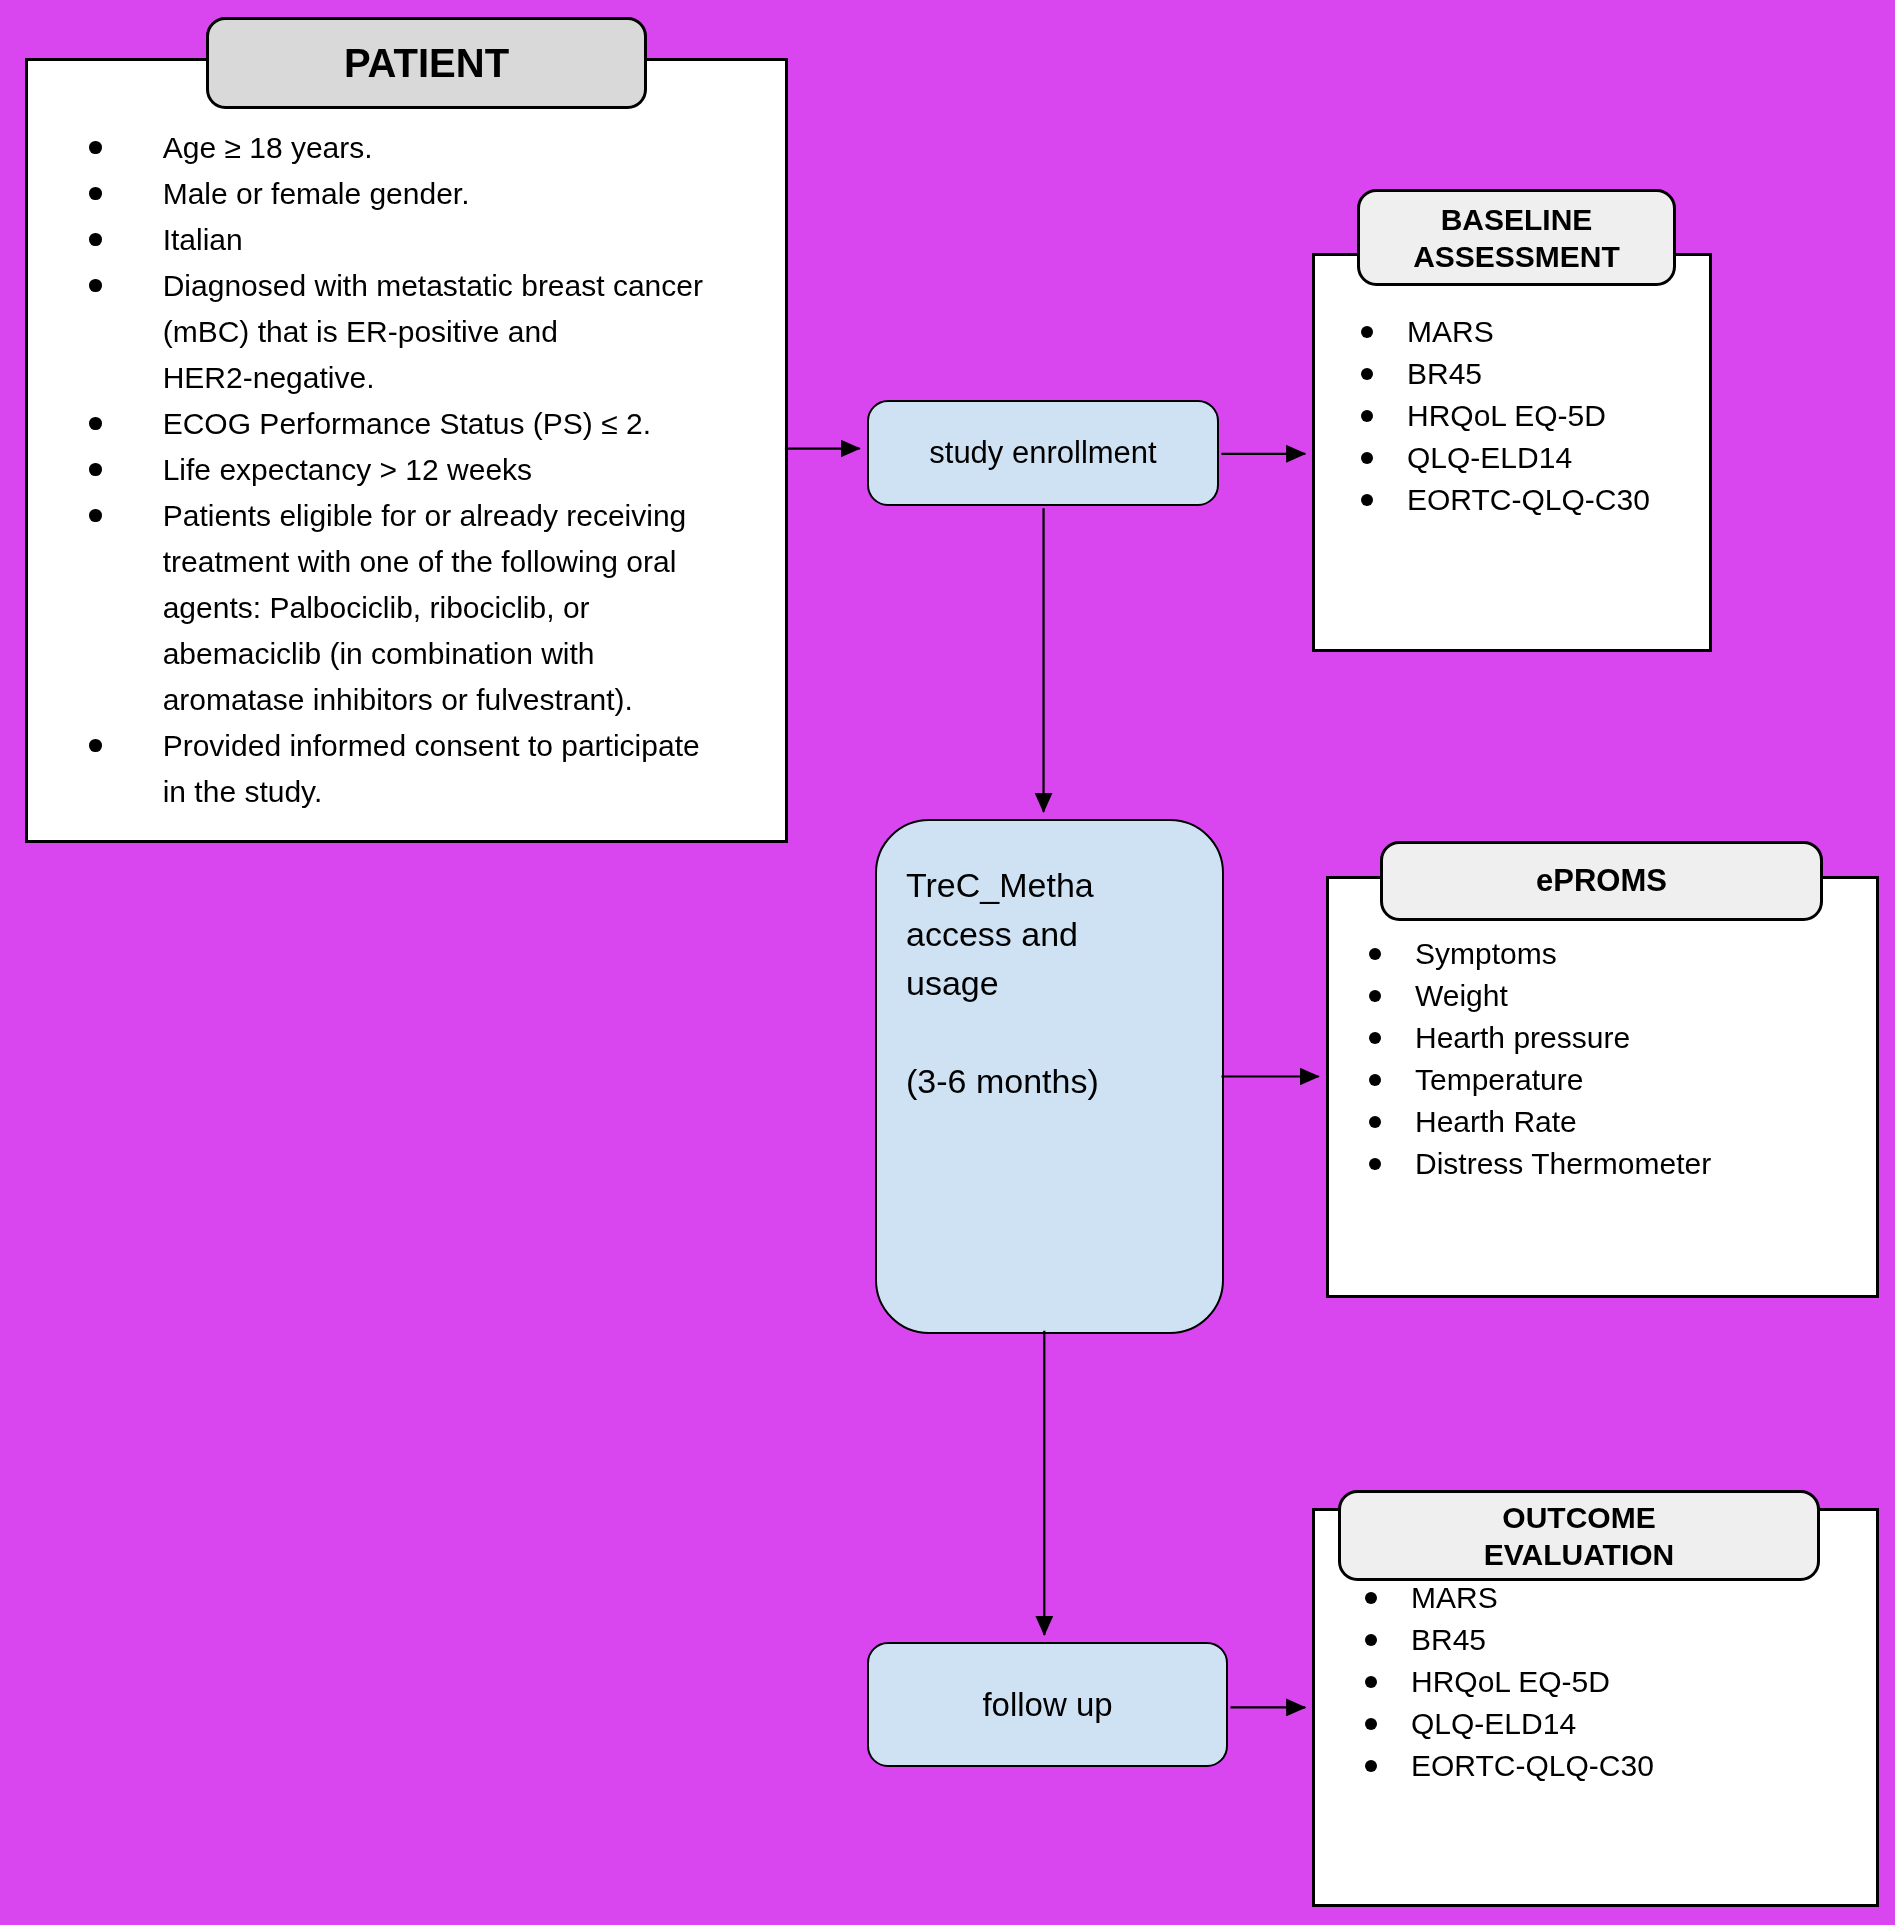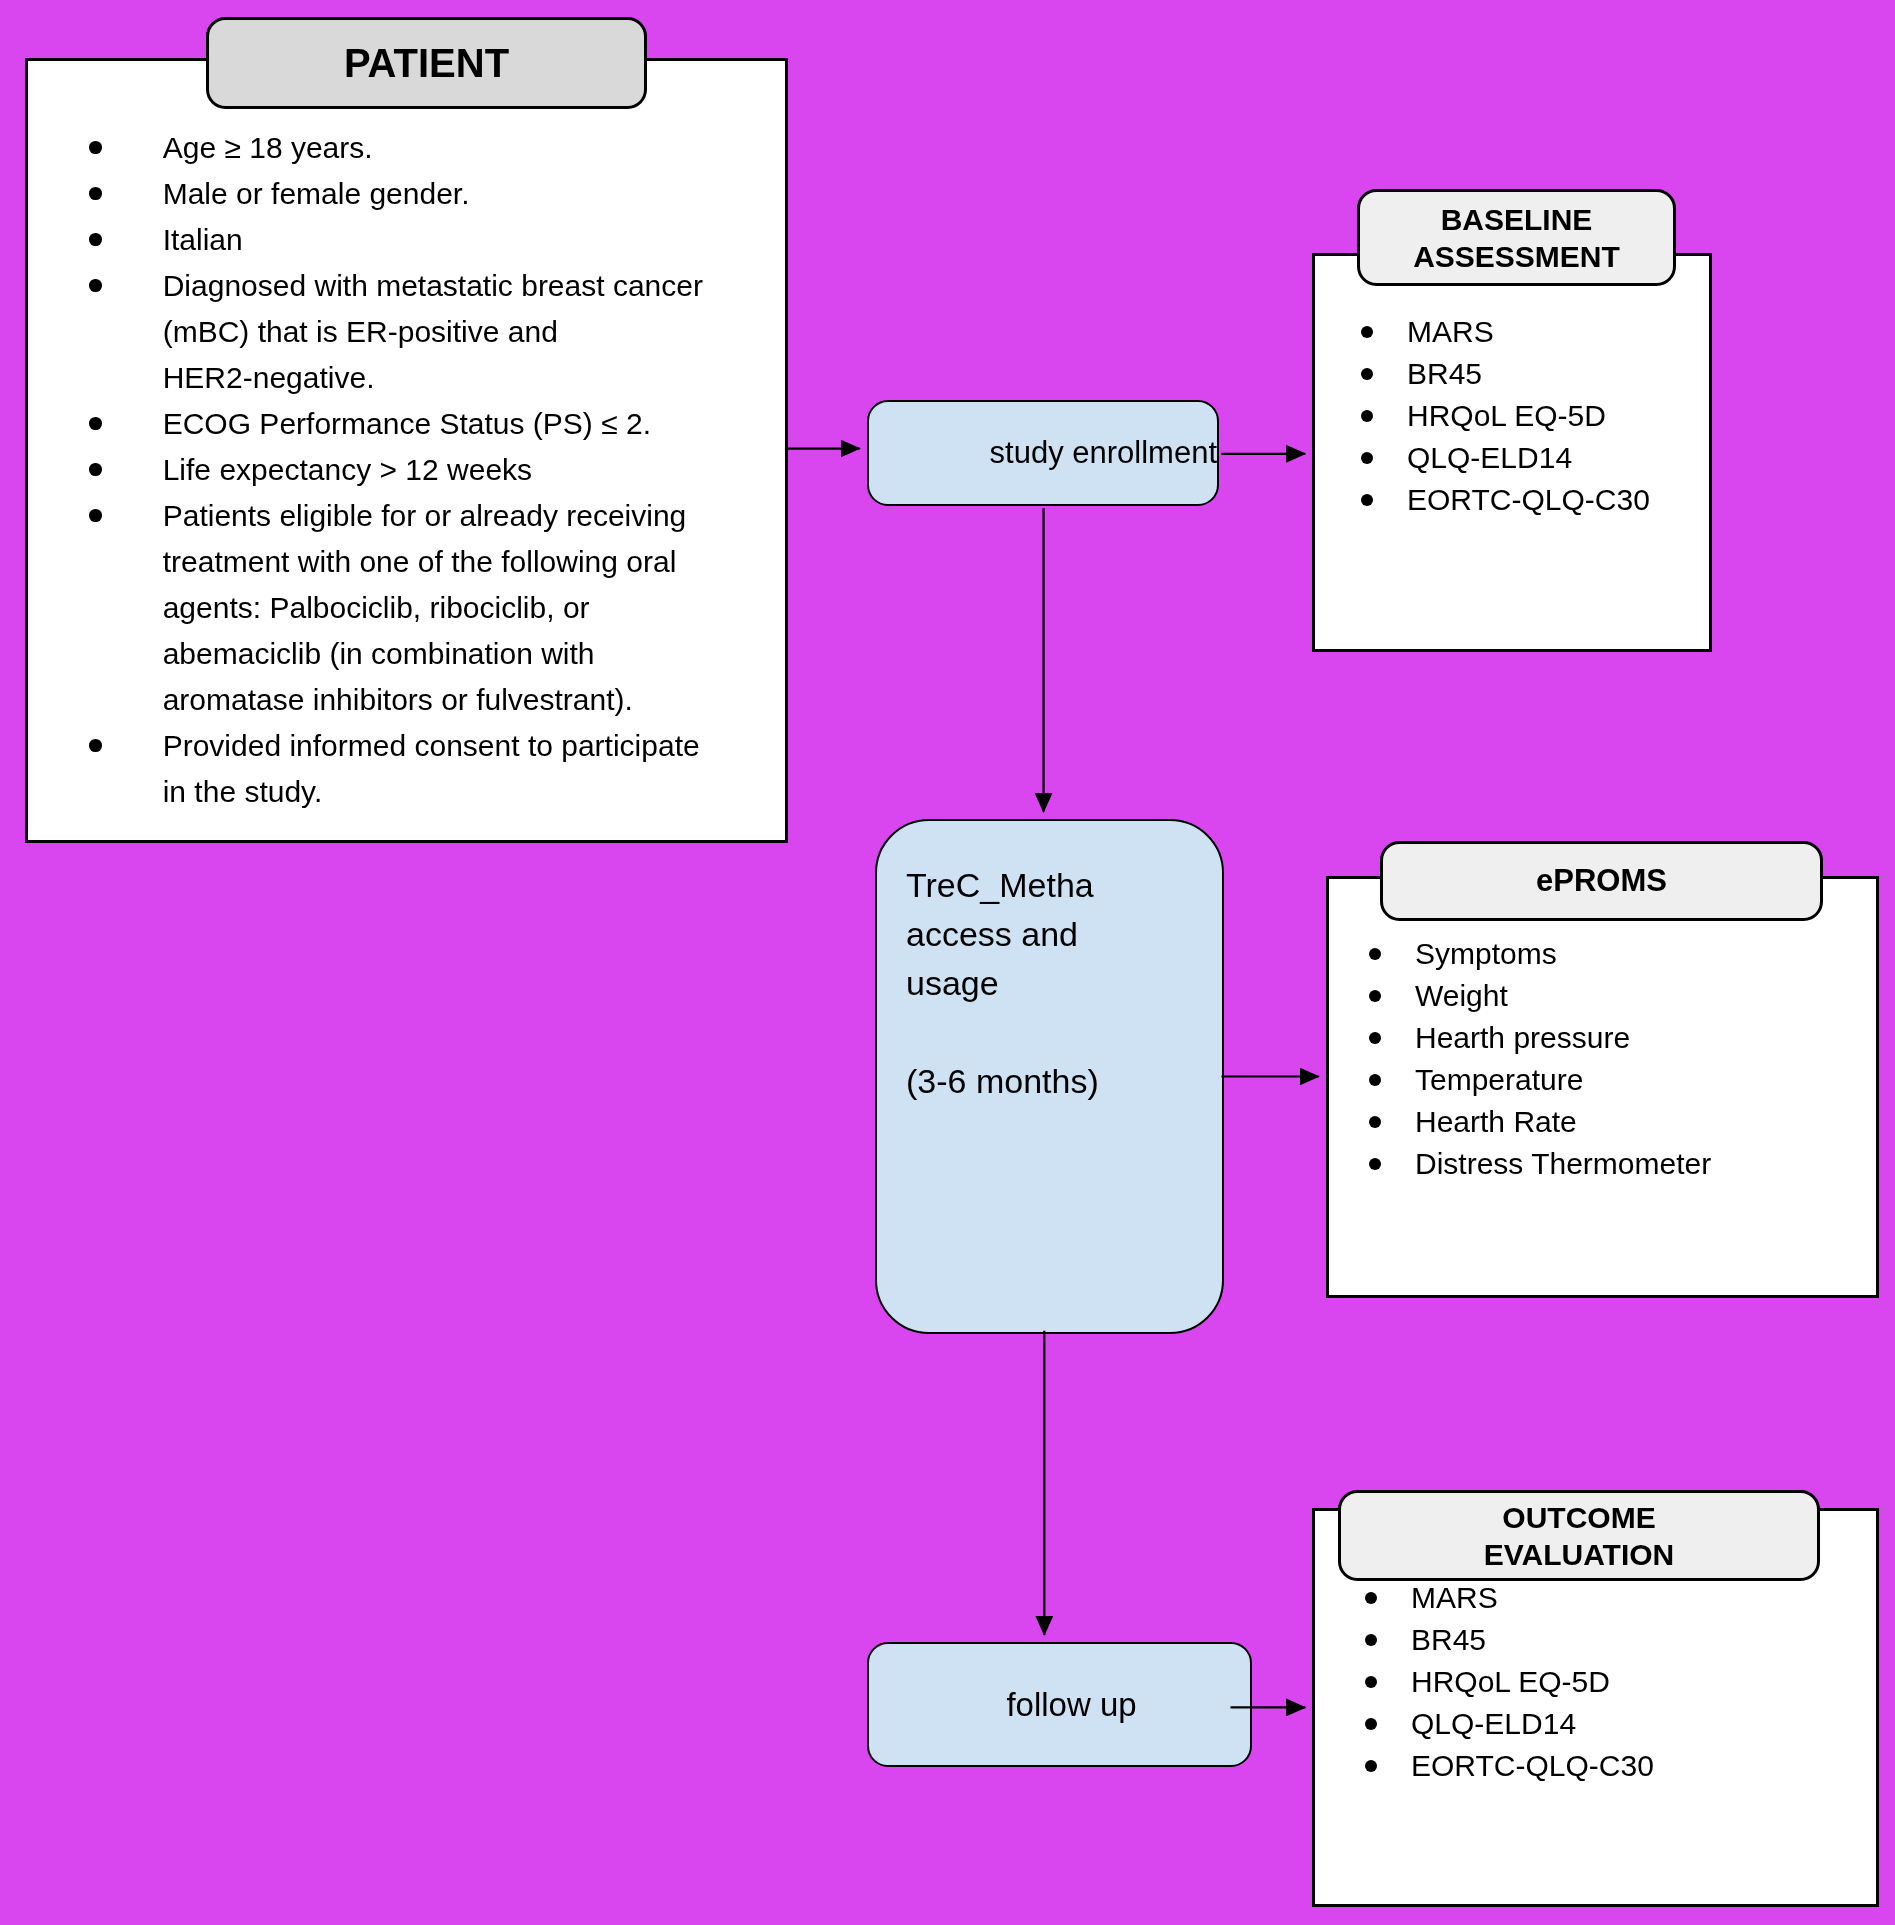--- a/index.html
+++ b/index.html
@@ -77,21 +77,21 @@
 abemaciclib (in combination with
 aromatase inhibitors or fulvestrant).</span>
       </li>
     <li>
         <span class="dot"></span>
         <span class="txt">Provided informed consent to participate
 in the study.</span>
       </li>
   </ul>
 
-  <div class="blue-box" style="left:867px;top:400px;width:348px;height:102px;border-radius:21px;font-size:31px;justify-content:flex-end;">
+  <div class="blue-box" style="left:867px;top:400px;width:348px;height:102px;border-radius:21px;font-size:31px;">
     <span>study enrollment</span>
   </div>
 
   <div class="outer-box" style="left:1312px;top:253px;width:394px;height:393px;"></div>
   <div class="header-tab header-light" style="left:1357px;top:189px;width:313px;height:91px;font-size:30px;line-height:37px;">
     <span>BASELINE
 ASSESSMENT</span>
   </div>
   <ul class="dlist rlist" style="left:1338px;top:306px;width:359px;">
     <li>
@@ -147,21 +147,21 @@
     <li>
         <span class="dot"></span>
         <span class="txt">Hearth Rate</span>
       </li>
     <li>
         <span class="dot"></span>
         <span class="txt">Distress Thermometer</span>
       </li>
   </ul>
 
-  <div class="blue-box" style="left:867px;top:1642px;width:357px;height:121px;border-radius:21px;font-size:33px;padding-left:24px;">
+  <div class="blue-box" style="left:867px;top:1642px;width:357px;height:121px;border-radius:21px;font-size:33px;">
     <span>follow up</span>
   </div>
 
   <div class="outer-box" style="left:1312px;top:1508px;width:561px;height:393px;"></div>
   <div class="header-tab header-light" style="left:1338px;top:1490px;width:476px;height:85px;font-size:30px;line-height:37px;">
     <span>OUTCOME
 EVALUATION</span>
   </div>
   <ul class="dlist rlist" style="left:1342px;top:1572px;width:508px;">
     <li>

